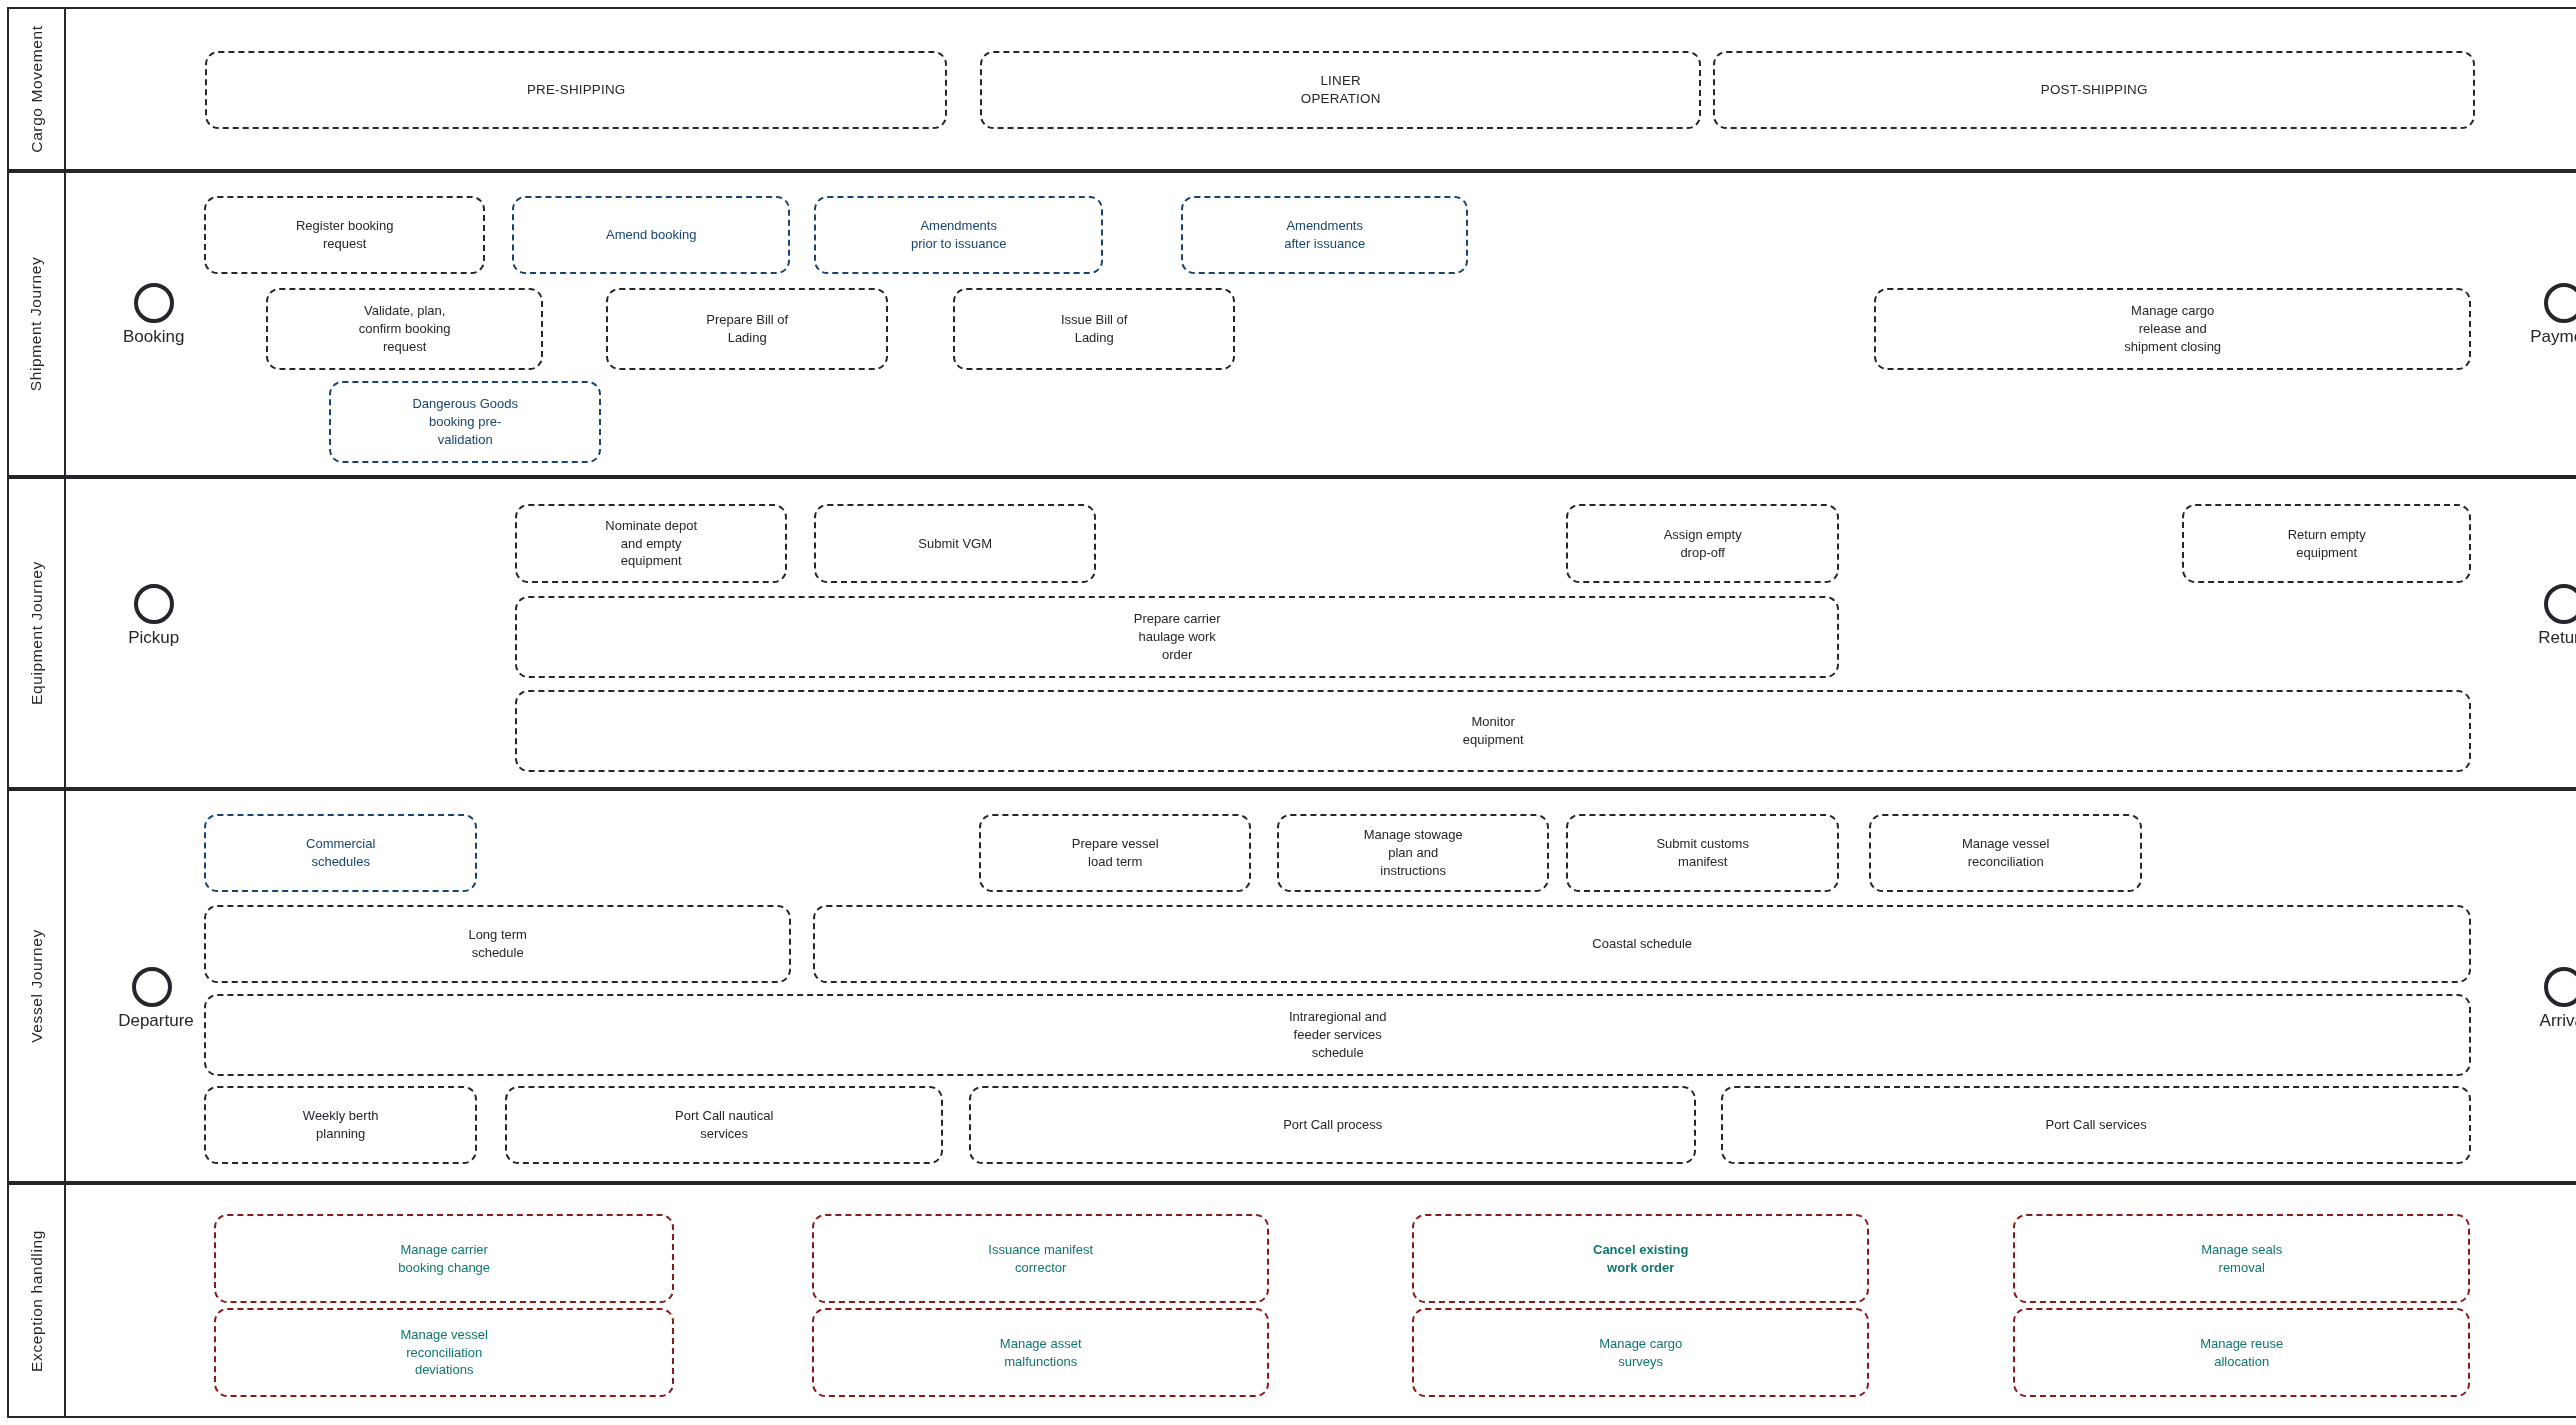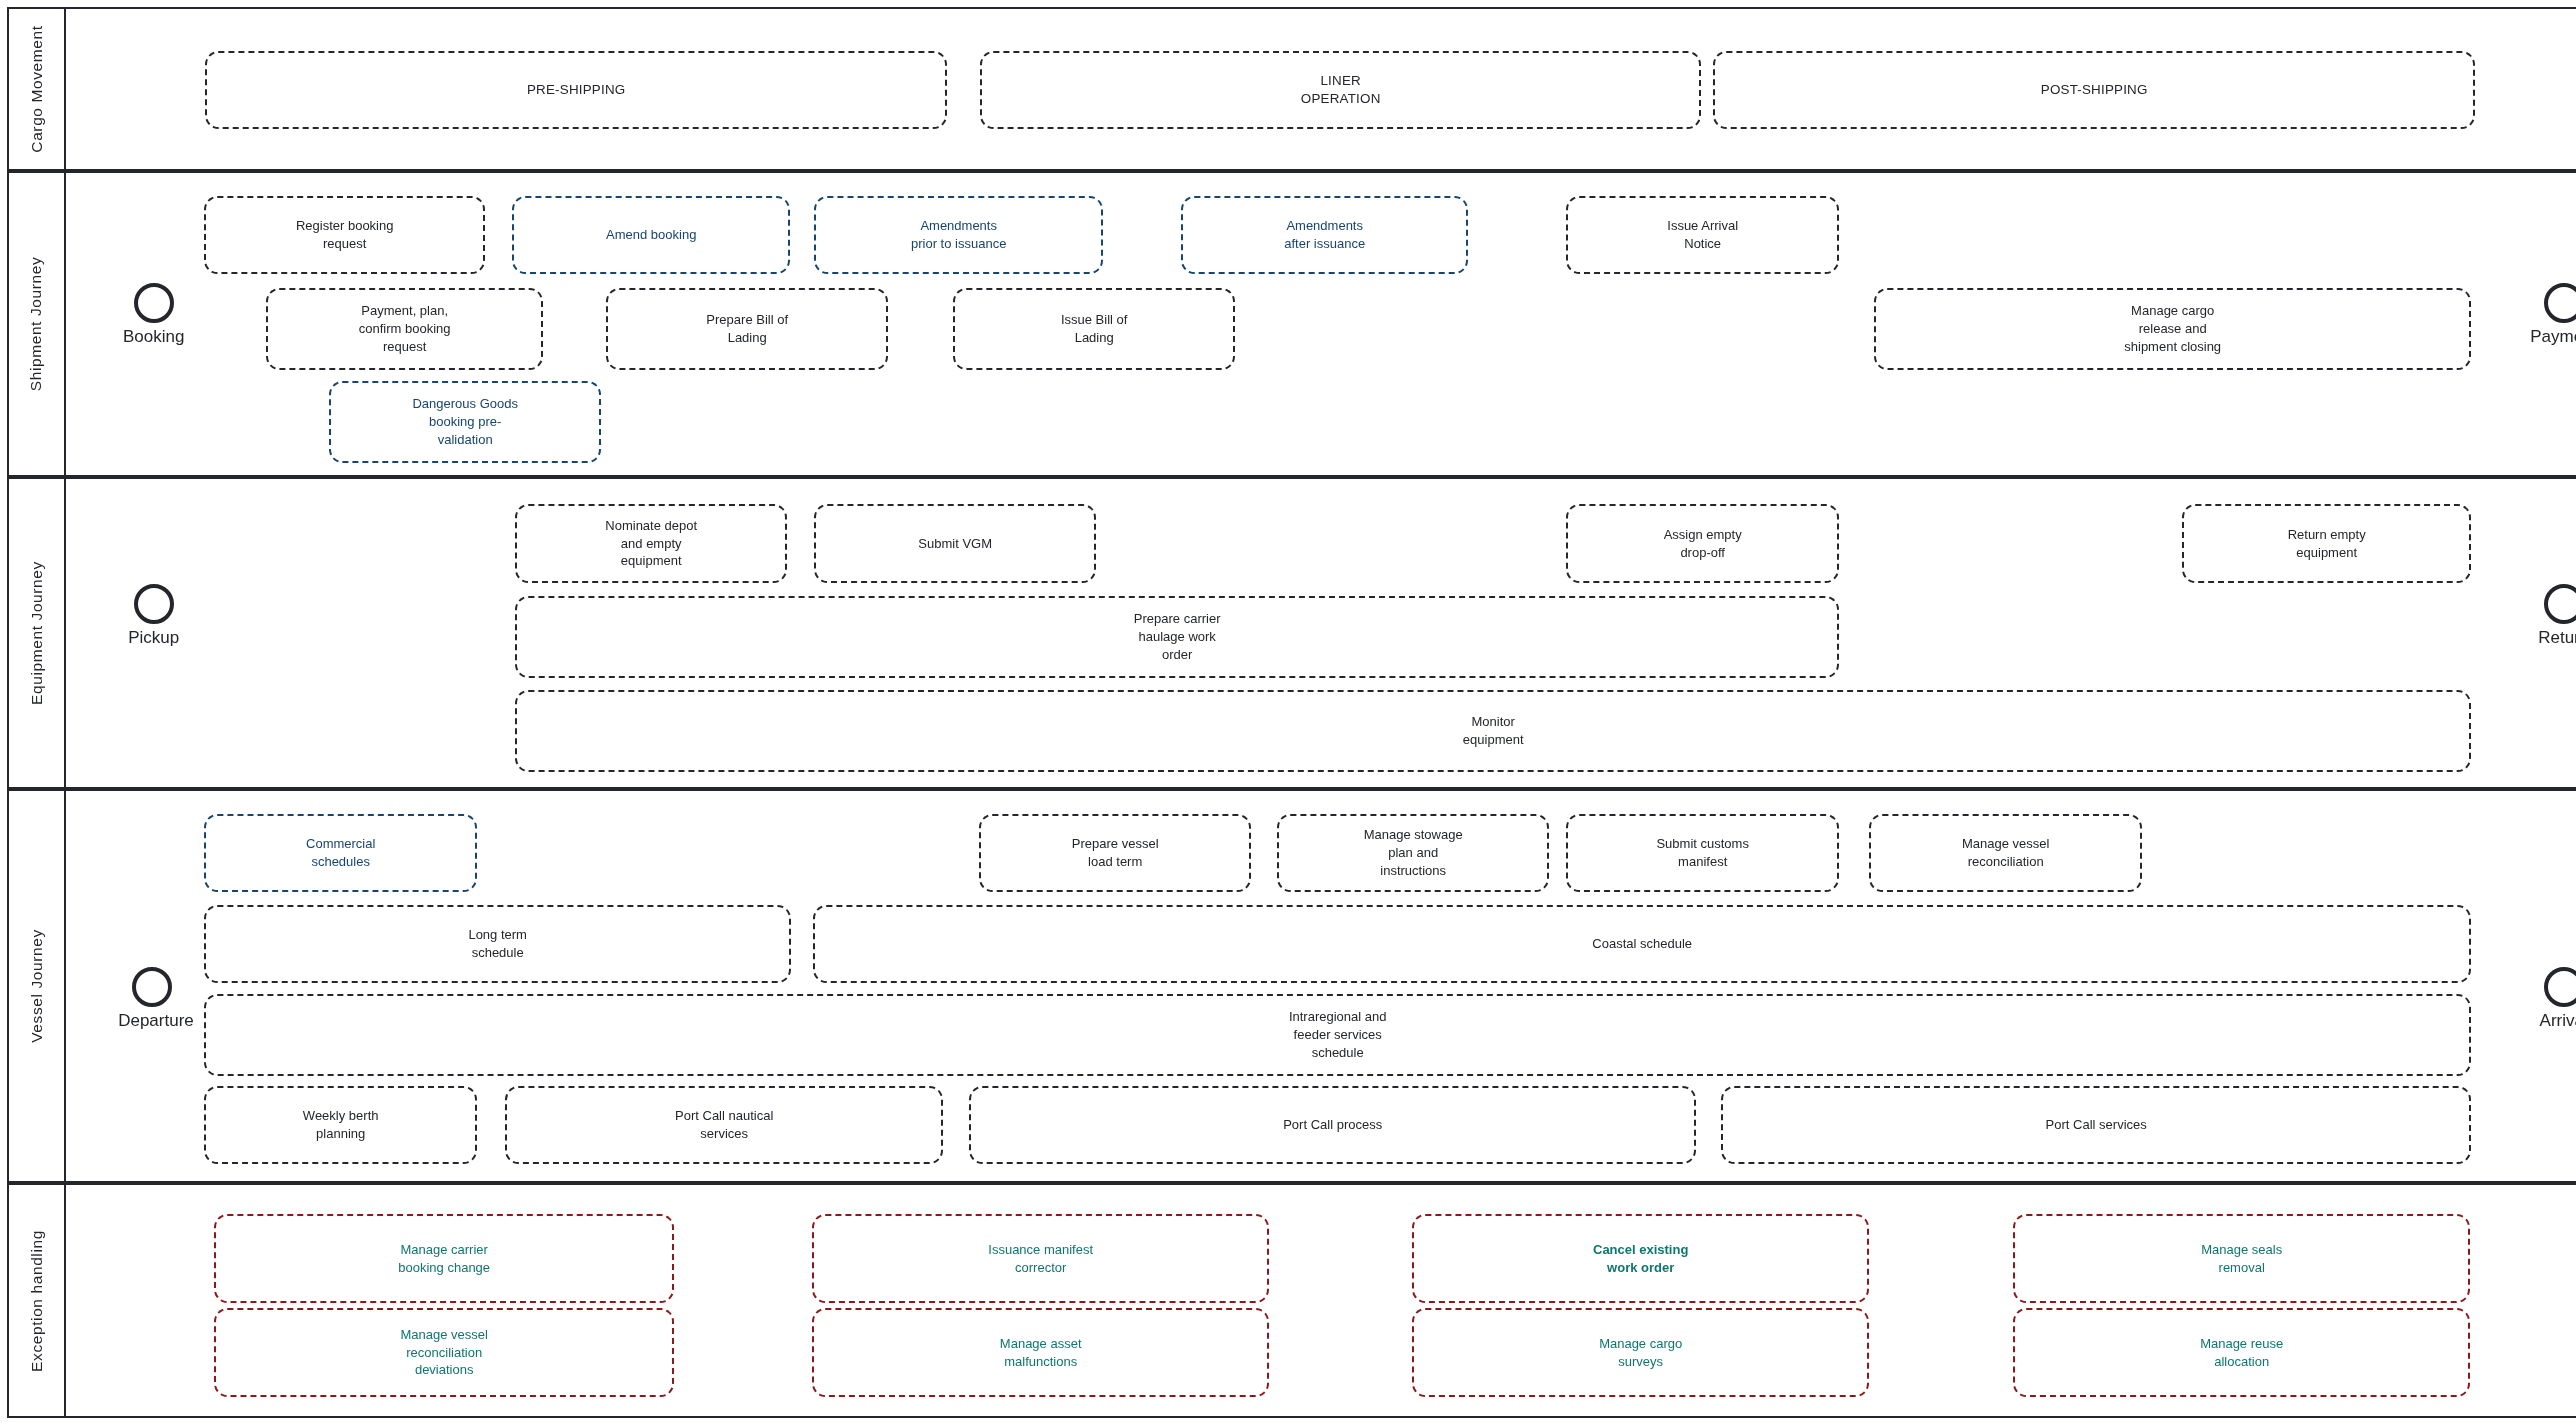--- a/index.html
+++ b/index.html
@@ -110,24 +110,22 @@
         <div class="cap">Payment</div>
       </div>
 
       <div class="box" style="left:138px;top:23px;white-space:pre-line;width:281px;height:78px;">Register booking
 request</div>
       <div class="box blue" style="left:446px;top:23px;white-space:pre-line;width:278px;height:78px;">Amend booking</div>
       <div class="box blue" style="left:748px;top:23px;white-space:pre-line;width:289px;height:78px;">Amendments
 prior to issuance</div>
       <div class="box blue" style="left:1115px;top:23px;white-space:pre-line;width:287px;height:78px;">Amendments
 after issuance</div>
-      <div class="box" style="left:1500px;top:23px;white-space:pre-line;width:273px;height:78px;">Issue Arrival
-Notice</div>
-
-      <div class="box" style="left:200px;top:115px;white-space:pre-line;width:277px;height:82px;">Payment, plan,
+
+      <div class="box" style="left:200px;top:115px;white-space:pre-line;width:277px;height:82px;">Validate, plan,
 confirm booking
 request</div>
       <div class="box" style="left:540px;top:115px;white-space:pre-line;width:282px;height:82px;">Prepare Bill of
 Lading</div>
       <div class="box" style="left:887px;top:115px;white-space:pre-line;width:282px;height:82px;">Issue Bill of
 Lading</div>
       <div class="box" style="left:1808px;top:115px;white-space:pre-line;width:597px;height:82px;">Manage cargo
 release and
 shipment closing</div>
 

